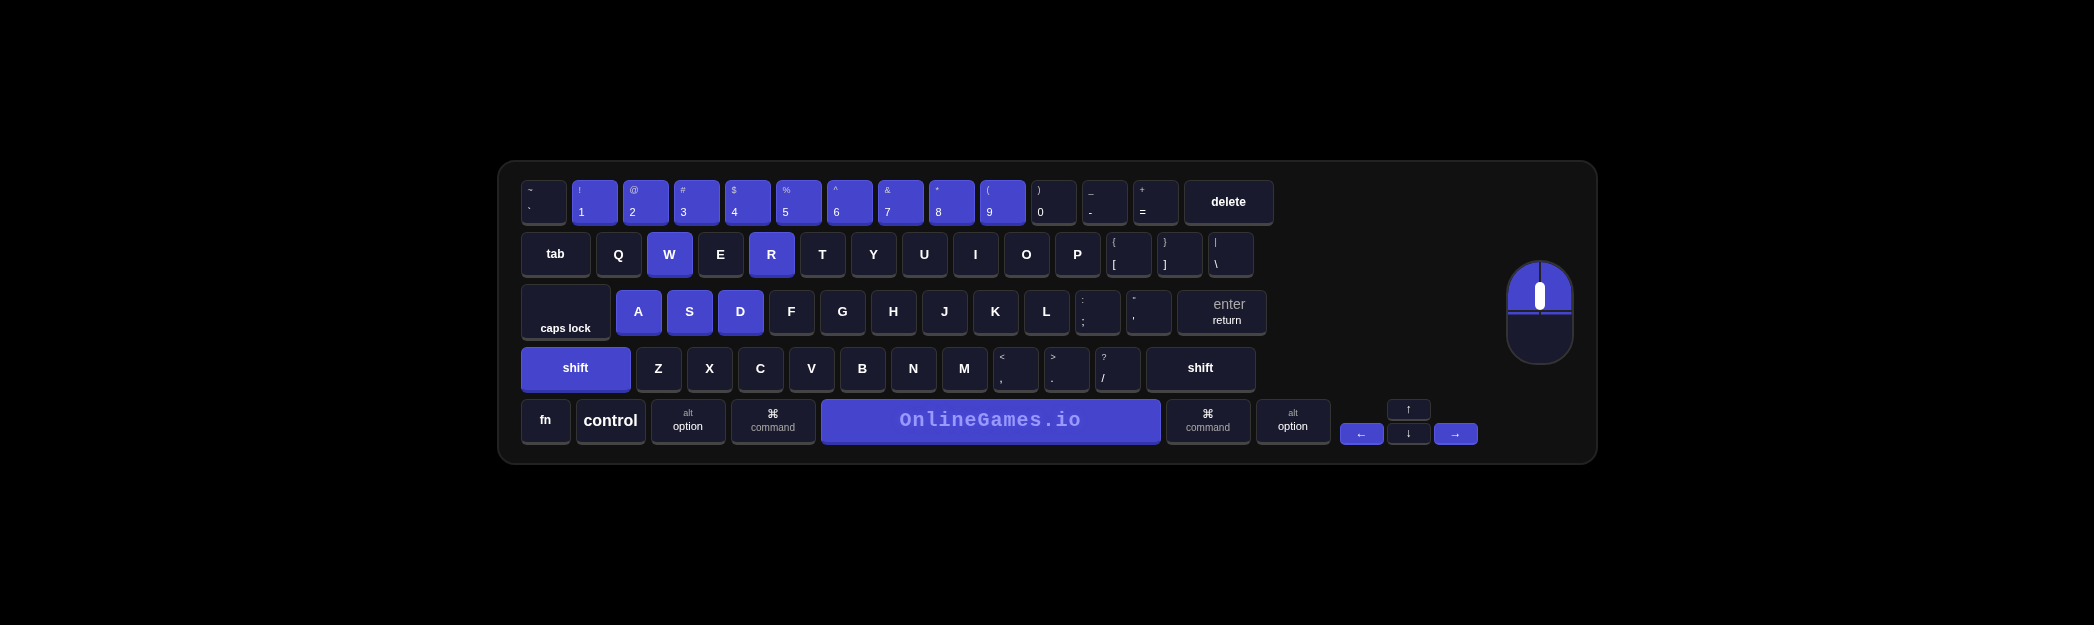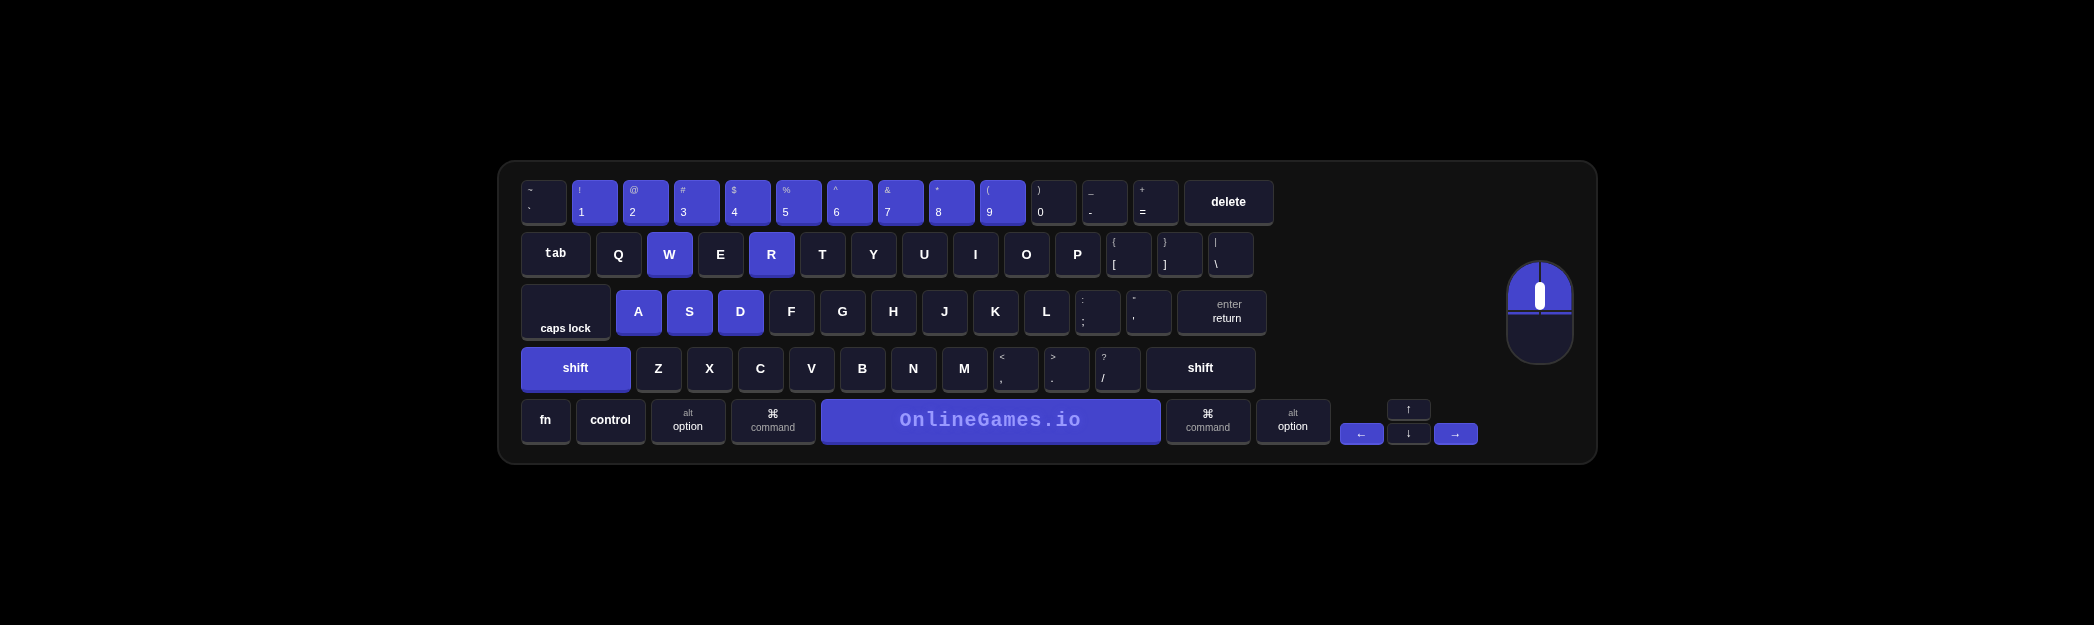--- a/index.html
+++ b/index.html
@@ -268,21 +268,21 @@
           <span class="top-char">+</span>
           <span class="bottom-char">=</span>
         </div>
       <div class="key wide-delete">
           <span class="center-char" style="font-size:12px;">delete</span>
         </div>
     </div>
 
     <div class="key-row">
       <div class="key wide-tab">
-          <span class="center-char" style="font-size:12px;font-family:Liberation Mono, monospace;">tab</span>
+          <span class="center-char" style="font-size:12px;">tab</span>
         </div>
       <div class="key">
           <span class="center-char">Q</span>
         </div>
       <div class="key highlighted">
           <span class="center-char">W</span>
         </div>
       <div class="key">
           <span class="center-char">E</span>
         </div>
@@ -354,21 +354,21 @@
         </div>
       <div class="key">
           <span class="top-char">:</span>
           <span class="bottom-char">;</span>
         </div>
       <div class="key">
           <span class="top-char">"</span>
           <span class="bottom-char">'</span>
         </div>
       <div class="key wide-enter" style="display:flex;flex-direction:column;align-items:center;justify-content:center;gap:1px;">
-        <span style="font-size:11px;color:#aaa;margin-left:16px;">enter</span>
+        <span style="font-size:14px;color:#aaa;margin-left:16px;">enter</span>
         <span style="font-size:11px;color:#fff;margin-left:11px;">return</span>
       </div>
     </div>
 
     <div class="key-row">
       <div class="key wide-shift-l highlighted">
           <span class="center-char" style="font-size:12px;">shift</span>
         </div>
       <div class="key">
           <span class="center-char">Z</span>
@@ -406,21 +406,21 @@
       <div class="key wide-shift-r">
           <span class="center-char" style="font-size:12px;">shift</span>
         </div>
     </div>
 
     <div class="key-row" style="align-items:flex-end;">
       <div class="key wide-fn">
           <span class="center-char" style="font-size:12px;">fn</span>
         </div>
       <div class="key wide-control">
-          <span class="center-char" style="font-size:12px;">control</span>
+          <span class="center-char" style="font-size:16px;">control</span>
         </div>
       <div class="key wide-option" style="display:flex;flex-direction:column;align-items:center;justify-content:center;gap:1px;">
         <span style="font-size:9px;color:#aaa;">alt</span>
         <span style="font-size:11px;color:#fff;">option</span>
       </div>
       <div class="key wide-command" style="display:flex;flex-direction:column;align-items:center;justify-content:center;gap:1px;">
         <span style="font-size:12px;color:#fff;">⌘</span>
         <span style="font-size:10px;color:#aaa;">command</span>
       </div>
       <div class="key wide-spacebar">

